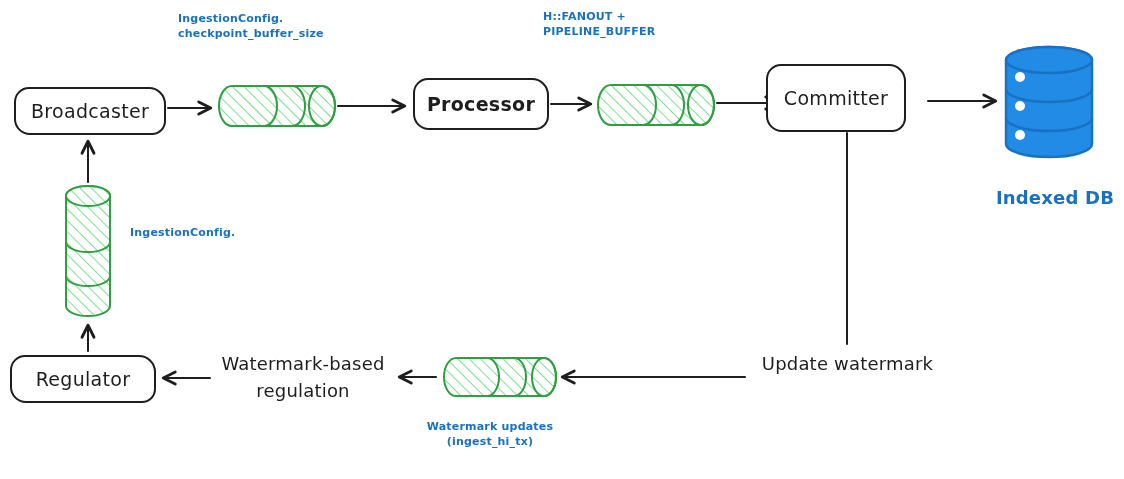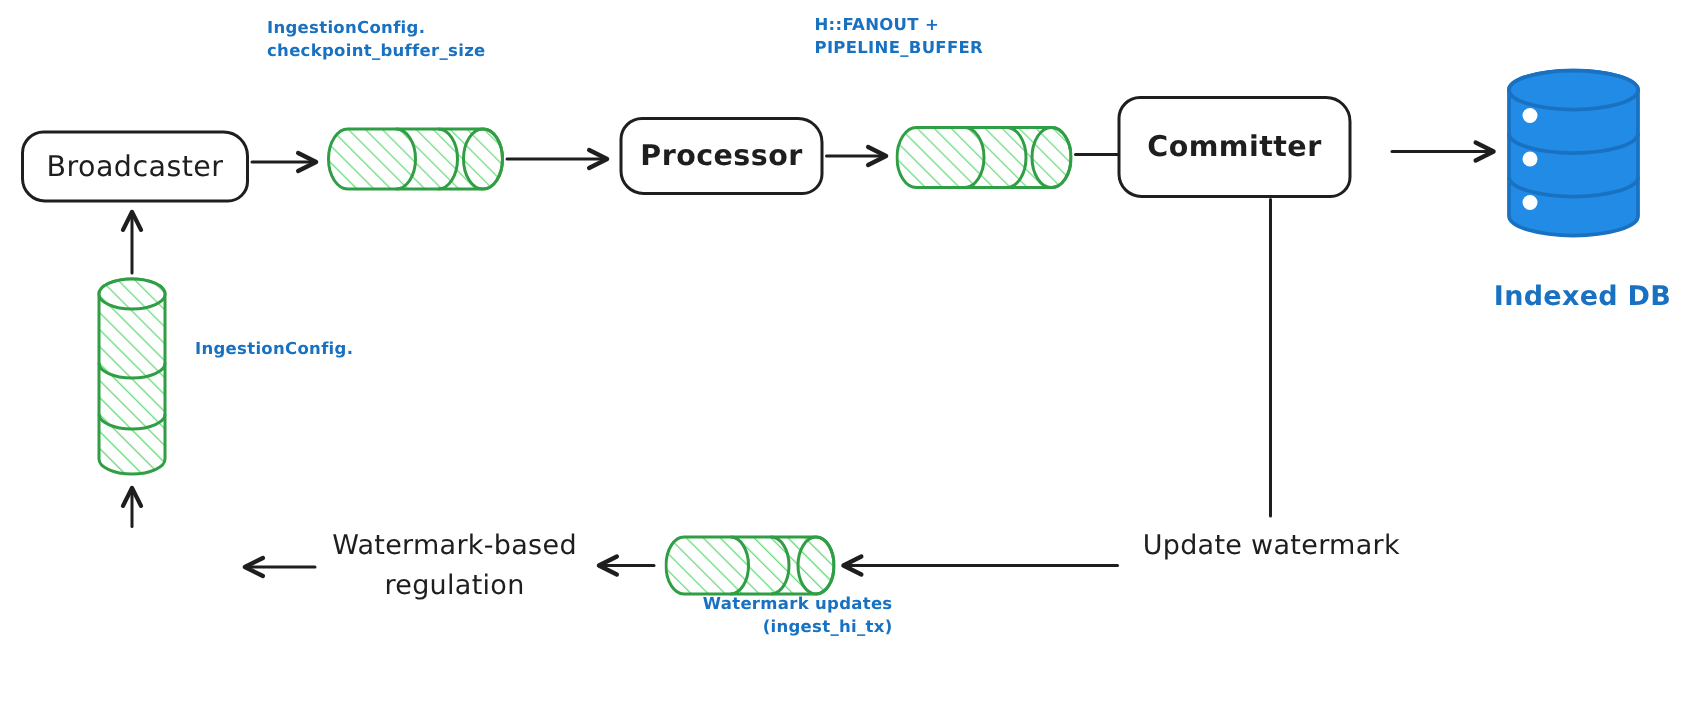--- a/index.html
+++ b/index.html
@@ -51,24 +51,27 @@
   </svg>
 
   <div class="box" style="left:14px; top:87px; width:152px; height:48px;">
     <span>Broadcaster</span>
   </div>
 
   <div class="box" style="left:413px; top:78px; width:136px; height:52px;font-weight:bold;">
     <span>Processor</span>
   </div>
 
-  <div class="box" style="left:745px; top:64px; width:156px; height:68px;font-weight:bold;">
+  <div class="box" style="left:766px; top:64px; width:140px; height:68px;">
     <span>Committer</span>
   </div>
 
+  <div class="box" style="left:10px; top:355px; width:146px; height:48px;">
+    <span>Regulator</span>
+  </div>
 
   <svg class="cyl" style="left:218px; top:84px;" width="118" height="44" viewBox="0 0 118 44">
     <path d="M14,2 L104,2 A13,20 0 0 1 104,42 L14,42 A13,20 0 0 1 14,2 Z" fill="url(#hatch)" stroke="#2f9e44" stroke-width="2"></path>
     <ellipse cx="104" cy="22" rx="13" ry="20" fill="none" stroke="#2f9e44" stroke-width="2"></ellipse>
     <path d="M46,2 A13,20 0 0 1 46,42" fill="none" stroke="#2f9e44" stroke-width="2"></path>
     <path d="M74,2 A13,20 0 0 1 74,42" fill="none" stroke="#2f9e44" stroke-width="2"></path>
   </svg>
 
   <svg class="cyl" style="left:597px; top:83px;" width="118" height="44" viewBox="0 0 118 44">
     <path d="M14,2 L104,2 A13,20 0 0 1 104,42 L14,42 A13,20 0 0 1 14,2 Z" fill="url(#hatch)" stroke="#2f9e44" stroke-width="2"></path>
@@ -112,21 +115,21 @@
   </div>
 
   <div class="lbl blue" style="left:130px; top:226px;">
     <span>IngestionConfig.</span>
   </div>
 
   <div class="lbl blue center" style="left:985px; top:186px; width:140px; font-size:18px;">
     <span>Indexed DB</span>
   </div>
 
-  <div class="lbl blue center" style="left:385px; top:396px; width:210px;text-align:right;">
+  <div class="lbl blue center" style="left:385px; top:420px; width:210px;">
     <span>Watermark updates</span>
     <span>(ingest_hi_tx)</span>
   </div>
 
   <div class="lbl note" style="left:213px; top:350px; width:180px;">
     <span>Watermark-based</span>
     <span>regulation</span>
   </div>
 
   <div class="lbl note" style="left:750px; top:350px; width:195px;text-align:center;">

